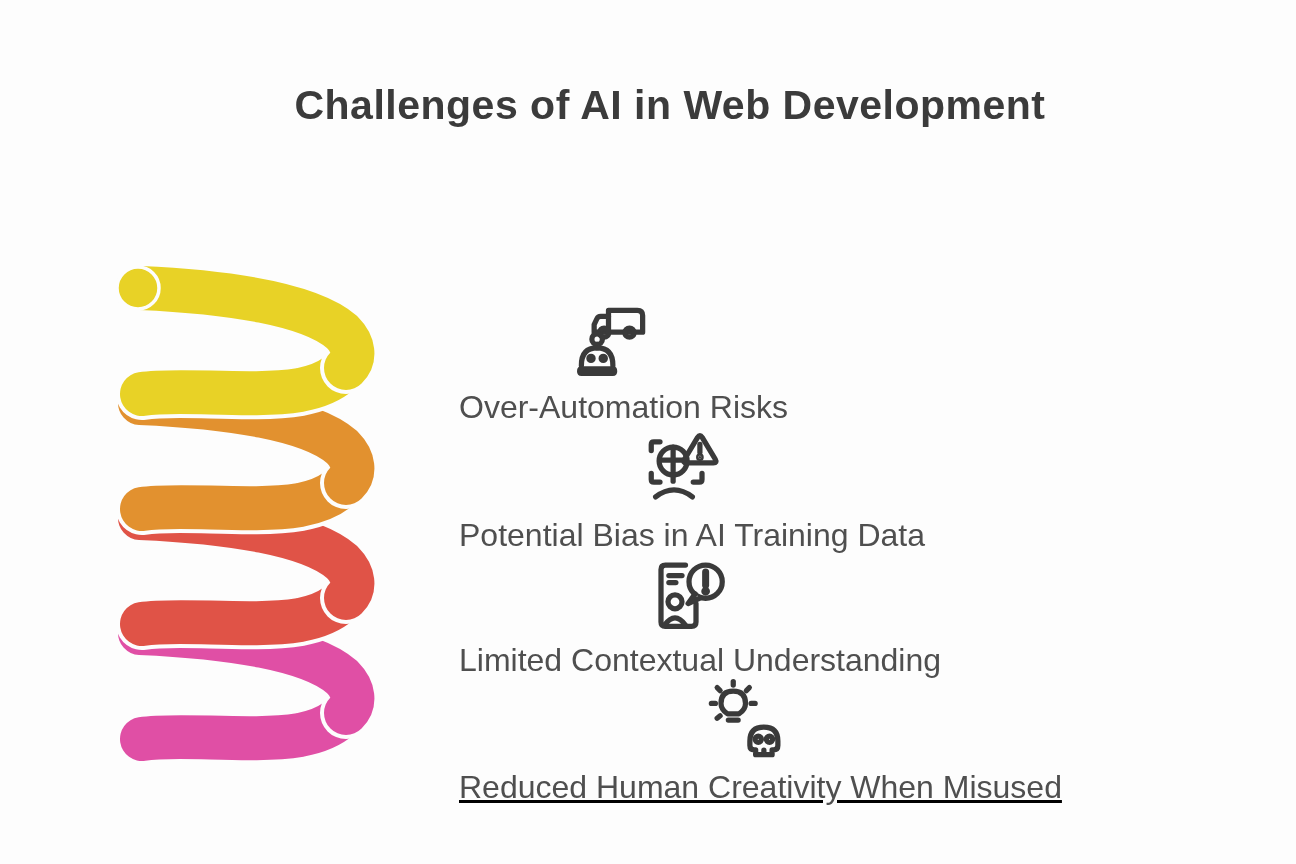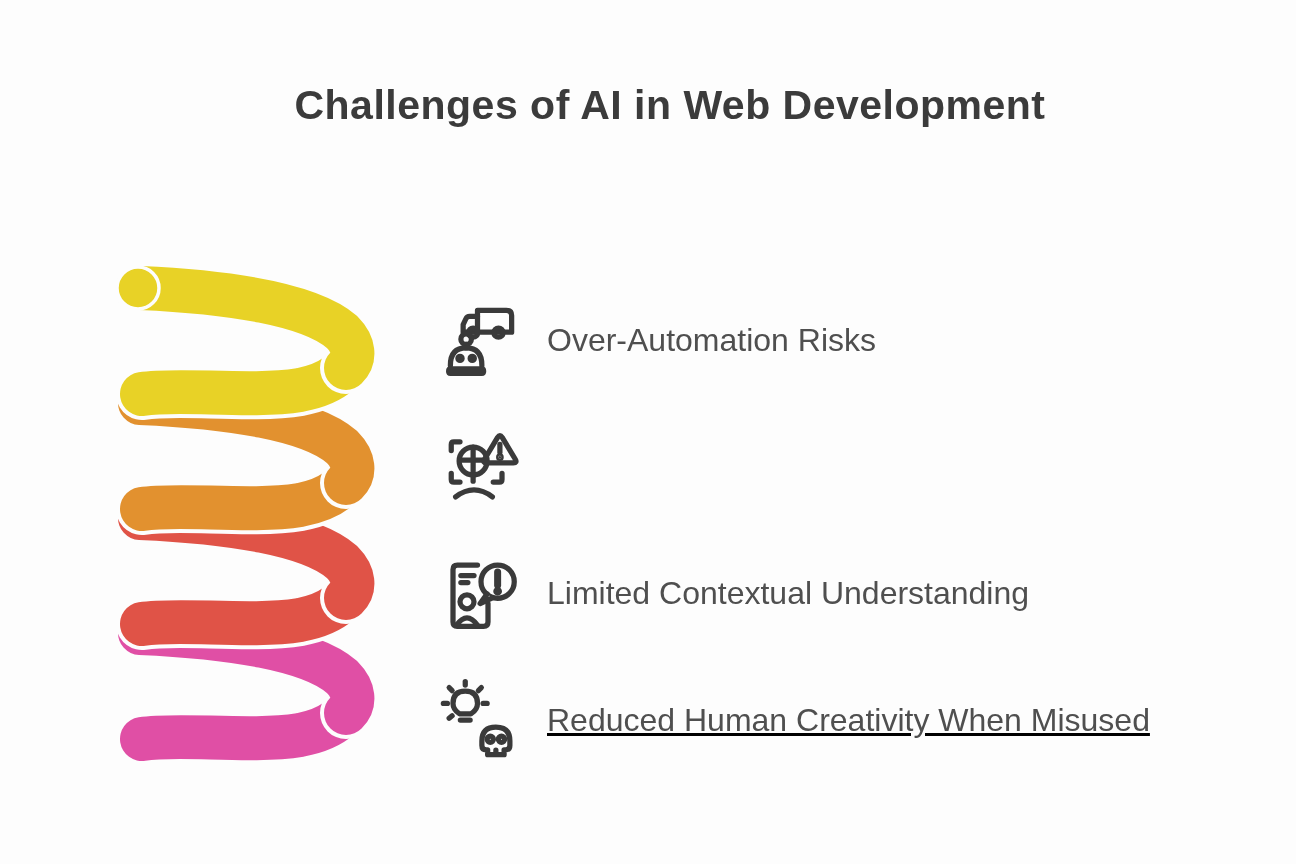--- a/index.html
+++ b/index.html
@@ -11,21 +11,21 @@
   .title{
     position:absolute;top:82px;left:0;width:100%;
     padding-left:44px;box-sizing:border-box;
     text-align:center;
     font-size:41px;font-weight:bold;letter-spacing:0.5px;
     color:#3b3b3b;margin:0;
   }
   .spiral-svg{position:absolute;left:88px;top:238px;}
   .items{position:absolute;left:437px;top:0;width:780px;}
   .item{
-    position:absolute;left:0;display:flex;align-items:center;
+    position:absolute;left:0;display:flex;align-items:center;flex-direction:column;
   }
   .item-1{top:296px;}
   .item-2{top:424px;}
   .item-3{top:549px;}
   .item-4{top:676px;text-decoration:underline;}
   .icon-box{
     width:88px;height:88px;flex:0 0 88px;
     display:flex;align-items:center;justify-content:center;
   }
   .icon-box svg{width:84px;height:84px;}
@@ -111,20 +111,21 @@
           <path d="M19.5,12 V31.5"></path>
 
           <path d="M9.5,40.5 Q20,32.5 30.5,40.5"></path>
 
           <path d="M33.5,6.5 Q34.8,4.5 36.1,6.5 L43.6,19 Q44.8,21 42.5,21 H27.1 Q24.8,21 26,19 Z"></path>
           <path d="M34.8,10.5 V15"></path>
           <circle cx="34.8" cy="17.8" r="0.7" fill="#3a3a3a"></circle>
         </g>
       </svg>
     </span>
+    <span class="label">Potential Bias in AI Training Data</span>
   </div>
 
   <div class="item item-3">
     <span class="icon-box">
       <svg viewBox="0 0 48 48" xmlns="http://www.w3.org/2000/svg">
         <g class="ic" stroke-width="3" stroke="#3a3a3a">
 
           <path d="M28,30 V40.5 Q28,43 25.5,43 H10.5 Q8,43 8,40.5 V10.5 Q8,8 10.5,8 H22"></path>
           <path d="M12.5,14 H20"></path>
           <path d="M12.5,18 H16.5"></path>

